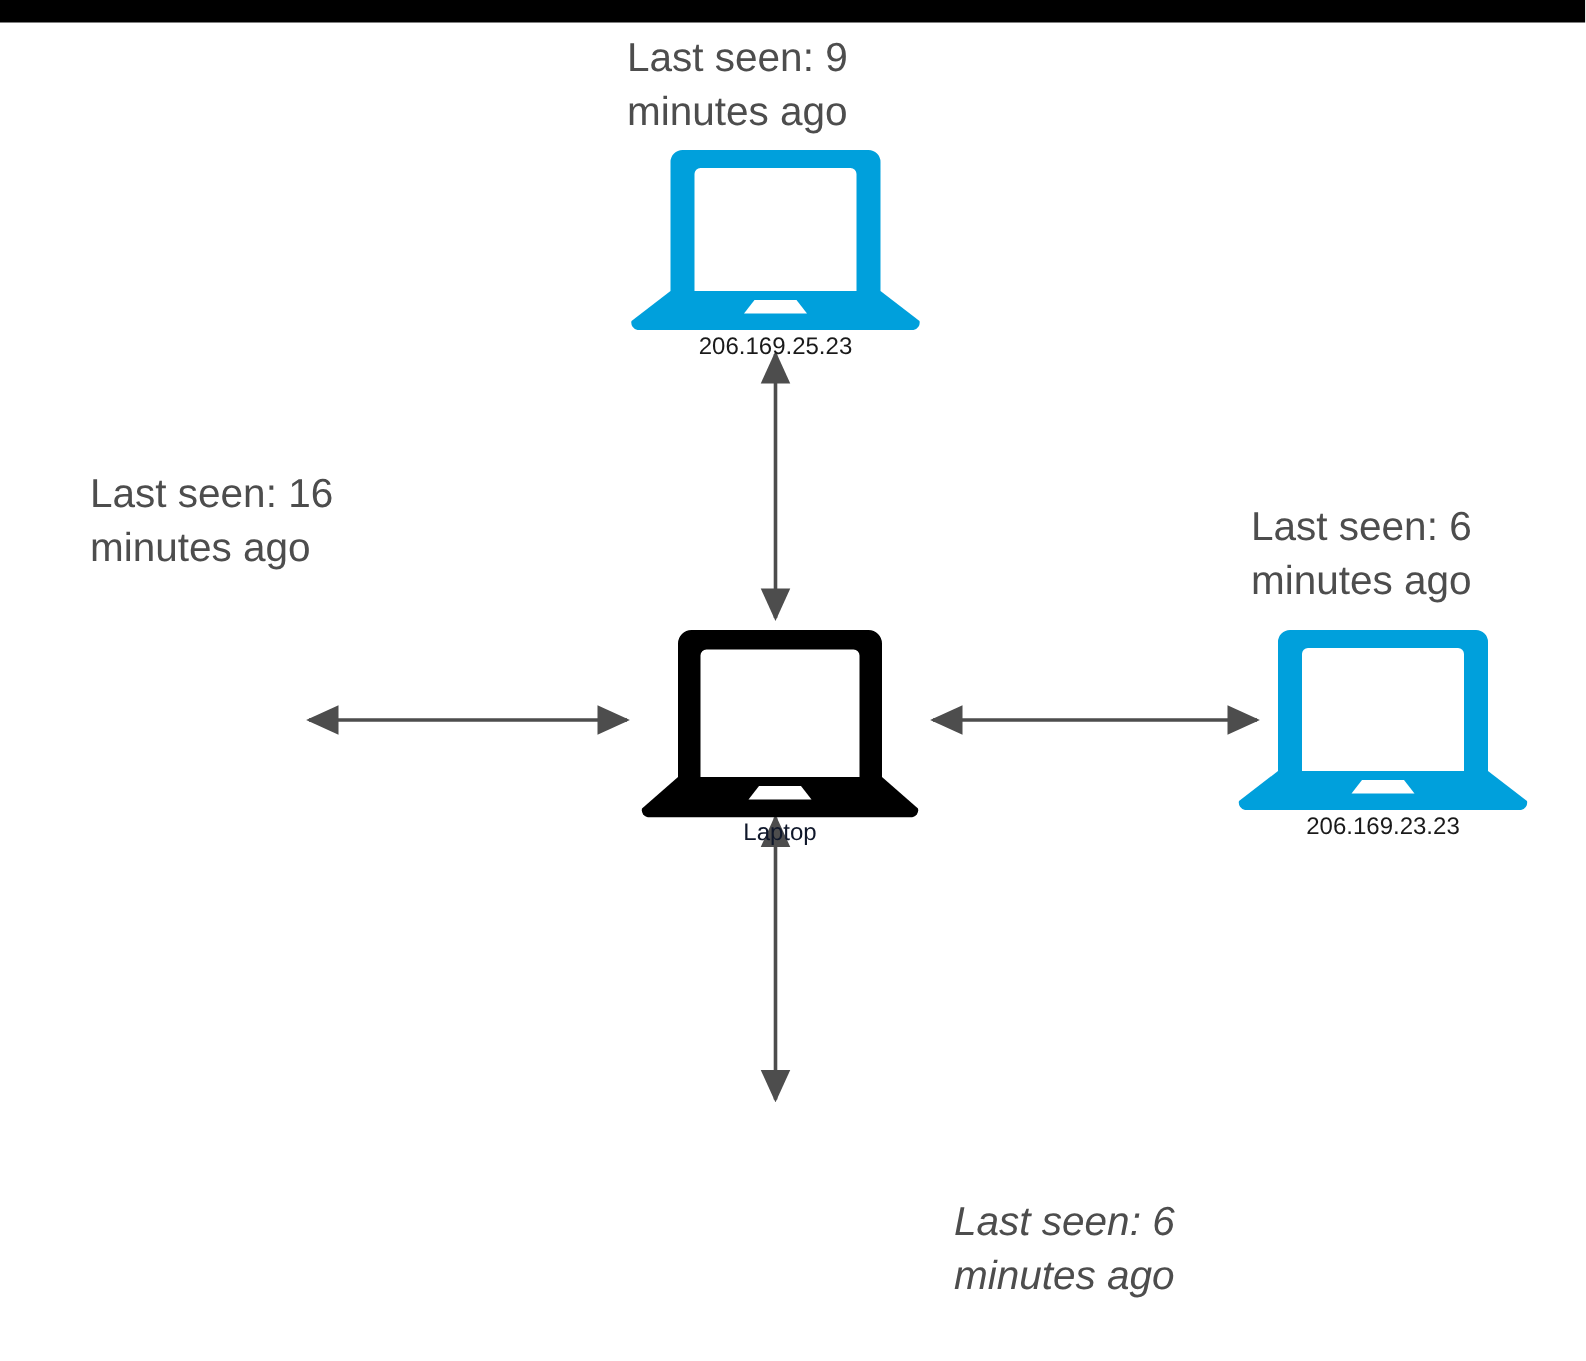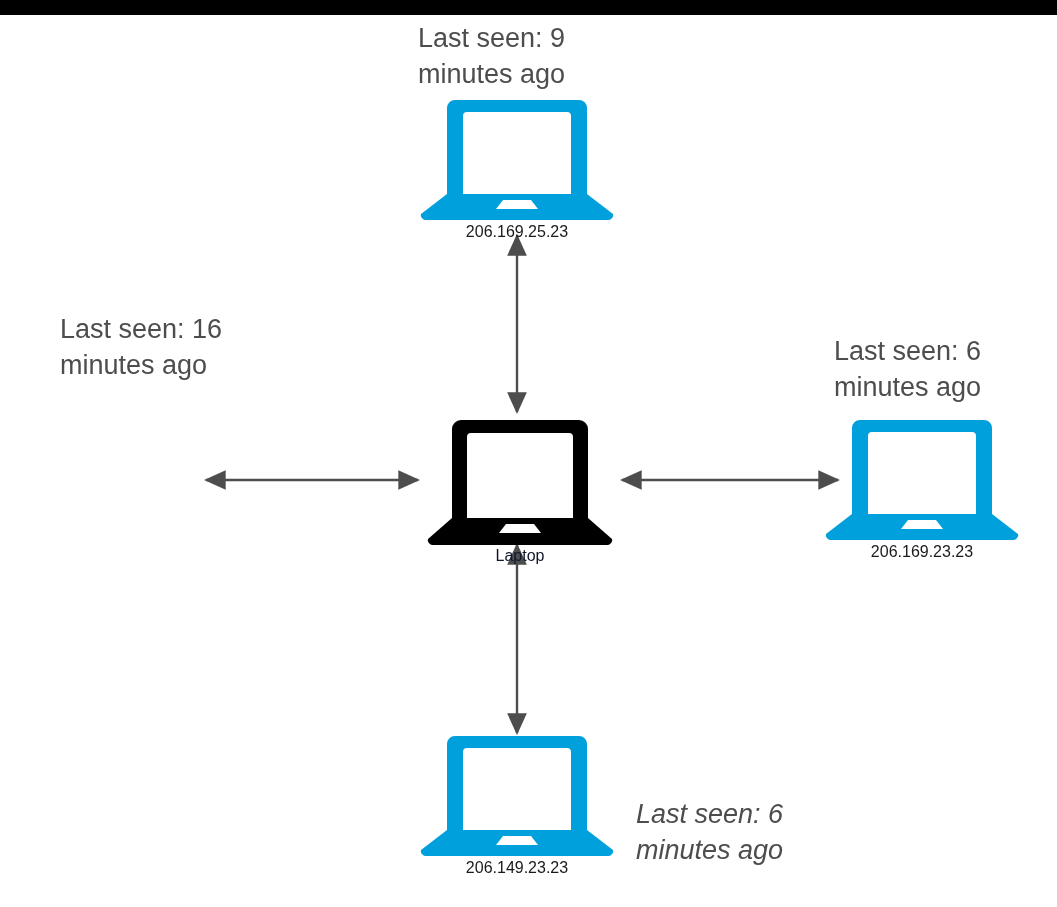--- a/index.html
+++ b/index.html
@@ -121,28 +121,20 @@
       <path fill="#00a0dc" d="M28 8 a8 8 0 0 1 8-8 h124 a8 8 0 0 1 8 8 v86 h-16 v-78 a4 4 0 0 0 -4-4 h-100 a4 4 0 0 0 -4 4 v78 h-16 z"></path>
       <path fill="#00a0dc" d="M28 94 h140 l26 20 a5 5 0 0 1 -4 6 h-184 a5 5 0 0 1 -4-6 z"></path>
       <path fill="#ffffff" d="M84 100 h28 l7 9 h-42 z"></path>
     </svg>
     <div class="node-ip" style="top:122px;">206.169.23.23</div>
   </div>
 
   <div class="seen-label" style="left:636px; top:796px; width:210px;font-style:italic;">Last seen: 6
 minutes ago</div>
 
-  <div class="node" style="left:419px; top:736px; width:196px; height:120px;">
-    <svg class="laptop" width="196" height="120" viewBox="0 0 196 120" xmlns="http://www.w3.org/2000/svg">
-      <path fill="#00a0dc" d="M28 8 a8 8 0 0 1 8-8 h124 a8 8 0 0 1 8 8 v86 h-16 v-78 a4 4 0 0 0 -4-4 h-100 a4 4 0 0 0 -4 4 v78 h-16 z"></path>
-      <path fill="#00a0dc" d="M28 94 h140 l26 20 a5 5 0 0 1 -4 6 h-184 a5 5 0 0 1 -4-6 z"></path>
-      <path fill="#ffffff" d="M84 100 h28 l7 9 h-42 z"></path>
-    </svg>
-    <div class="node-ip" style="top:122px;">206.149.23.23</div>
-  </div>
 
   <div class="node" style="left:425px; top:420px; width:190px; height:125px;">
     <svg class="laptop" width="190" height="125" viewBox="0 0 190 125" xmlns="http://www.w3.org/2000/svg">
       <path fill="#000000" d="M27 9 a9 9 0 0 1 9-9 h118 a9 9 0 0 1 9 9 v89 h-15 v-81 a4 4 0 0 0 -4-4 h-98 a4 4 0 0 0 -4 4 v81 h-15 z"></path>
       <path fill="#000000" d="M27 98 h136 l24 21 a5 5 0 0 1 -4 6 h-176 a5 5 0 0 1 -4-6 z"></path>
       <path fill="#ffffff" d="M81 104 h28 l7 9 h-42 z"></path>
     </svg>
     <div class="center-label" style="top:126px;">Laptop</div>
   </div>
 

